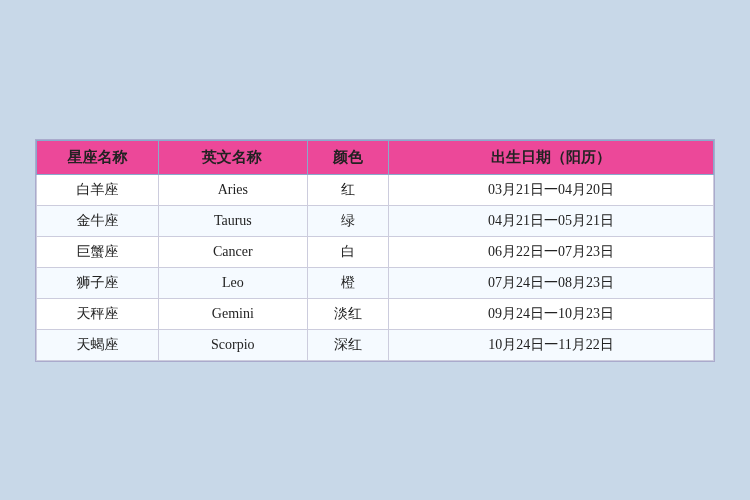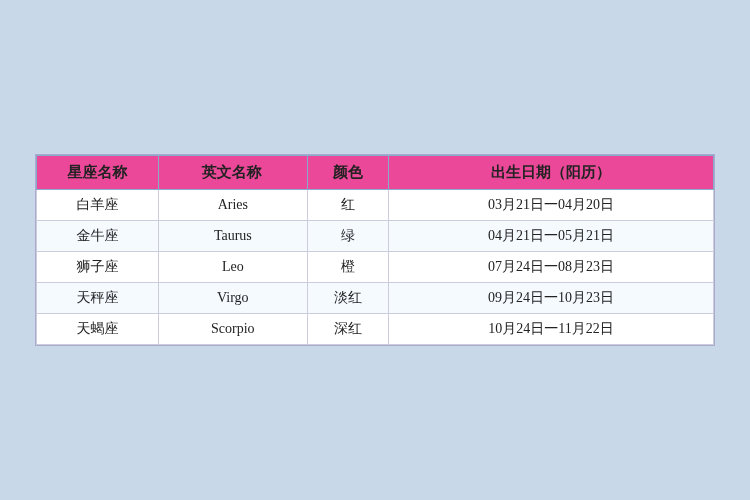--- a/index.html
+++ b/index.html
@@ -79,28 +79,34 @@
           <td>红</td>
           <td>03月21日一04月20日</td>
         </tr>
         <tr>
           <td>金牛座</td>
           <td>Taurus</td>
           <td>绿</td>
           <td>04月21日一05月21日</td>
         </tr>
         <tr>
+          <td>巨蟹座</td>
+          <td>Cancer</td>
+          <td>白</td>
+          <td>06月22日一07月23日</td>
+        </tr>
+        <tr>
           <td>狮子座</td>
           <td>Leo</td>
           <td>橙</td>
           <td>07月24日一08月23日</td>
         </tr>
         <tr>
           <td>天秤座</td>
-          <td>Virgo</td>
+          <td>Gemini</td>
           <td>淡红</td>
           <td>09月24日一10月23日</td>
         </tr>
         <tr>
           <td>天蝎座</td>
           <td>Scorpio</td>
           <td>深红</td>
           <td>10月24日一11月22日</td>
         </tr>
       </tbody>

